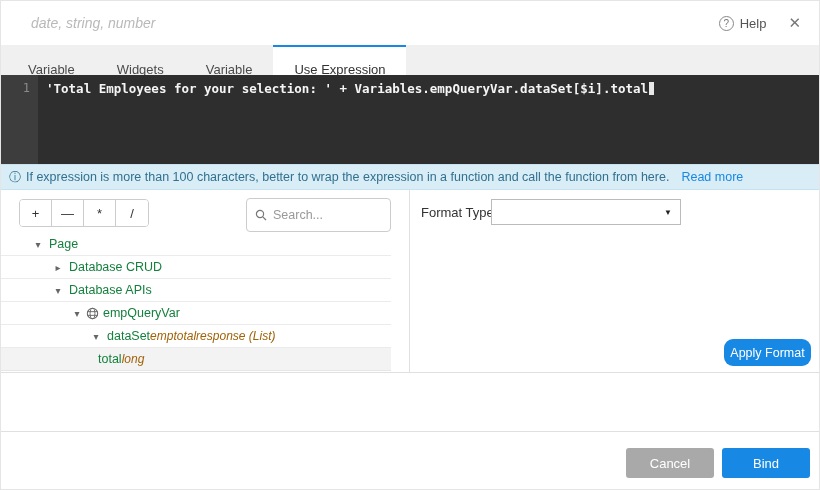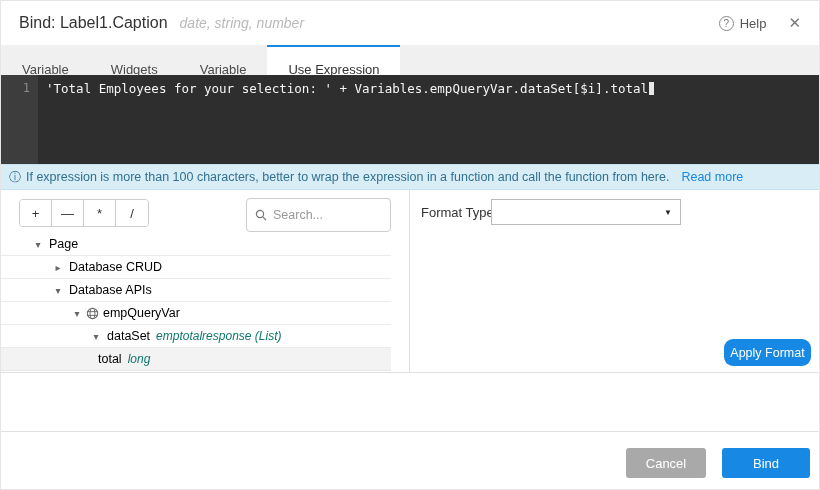--- a/index.html
+++ b/index.html
@@ -22,21 +22,21 @@
   .help-circle {
     width:15px; height:15px; border:1px solid #888; border-radius:50%;
     font-size:10px; color:#777; display:flex; align-items:center; justify-content:center;
   }
   .help-text { font-size:13px; color:#555; }
   .close-x { font-size:15px; color:#777; cursor:pointer; margin-left:8px; }
 
   
   .tabbar {
     position:absolute; top:44px; left:0; right:0; height:47px;
-    background:#f0f0f0; display:flex; align-items:stretch; 
+    background:#f0f0f0; display:flex; align-items:stretch; padding-left:6px;
   }
   .tab {
     display:flex; align-items:center; padding:0 21px;
     font-size:13px; color:#4a4a4a; cursor:pointer; border-top:2px solid transparent;
   }
   .tab.active {
     background:#fff; color:#333; border-top:2px solid #1788e3;
   }
 
   
@@ -44,21 +44,21 @@
     position:absolute; top:74px; left:0; right:0; height:89px;
     background:#2e2e2e; display:flex;
     font-family:"DejaVu Sans Mono", monospace;
   }
   .gutter {
     width:37px; background:#3d3d3d; color:#8a8a8a;
     font-size:12px; text-align:right; padding:6px 8px 0 0; flex:none;
   }
   .code-area { flex:1; padding:5px 0 0 8px; }
   .code-line {
-    font-size:12.5px; font-weight:normal; color:#f5f5f5; white-space:pre; line-height:17px;
+    font-size:12.5px; font-weight:bold; color:#f5f5f5; white-space:pre; line-height:17px;
   }
   .caret {
     display:inline-block; width:5px; height:13px; background:#e8e8e8;
     vertical-align:-2px; margin-left:1px;
   }
 
   
   .infobar {
     position:absolute; top:163px; left:0; right:0; height:26px;
     background:#d9edf7; border-top:1px solid #c7e3f2; border-bottom:1px solid #c7e3f2;
@@ -99,22 +99,22 @@
 
   
   .tree { position:absolute; left:0; top:43px; width:408px; }
   .tree-row {
     position:relative; height:23px; display:flex; align-items:center;
     font-size:12.5px; color:#444; cursor:pointer; margin:0 18px 0 0;
     border-bottom:1px solid #ebebeb;
   }
   .tree-row.selected { background:#f3f3f3; border-bottom:1px solid #e6e6e6; }
   .arrow { width:14px; font-size:10px; color:#666; text-align:center; flex:none; }
-  .tree-label { margin-left:4px; color:#000000;text-align:right; }
-  .tree-meta { margin-left:6px; font-style:italic; color:#0f766e; font-size:12px; }
+  .tree-label { margin-left:4px; color:#15803d;text-align:right; }
+  .tree-meta { font-style:italic; color:#a16207; font-size:12px; }
   .globe { margin-left:2px; display:flex; align-items:center; }
 
   
   .format-label { position:absolute; left:420px; top:15px; font-size:13px; color:#333; }
   .format-select {
     position:absolute; left:490px; top:9px; width:190px; height:26px;
     border:1px solid #bbb; background:#fff; display:flex; align-items:center;
     justify-content:flex-end; padding:0 8px; cursor:pointer;
   }
   .select-caret { font-size:8px; color:#222; }
@@ -126,28 +126,27 @@
 
   .h-divider1 { position:absolute; top:371px; left:0; right:0; height:1px; background:#e0e0e0; }
   .h-divider2 { position:absolute; top:430px; left:0; right:0; height:1px; background:#e0e0e0; }
 
   
   .footer { position:absolute; top:431px; left:0; right:0; bottom:0; background:#fff; }
   .btn {
     position:absolute; top:16px; height:30px; border:none; border-radius:3px;
     color:#fff; font-size:13px; cursor:pointer; font-family:"Liberation Sans", sans-serif;
   }
-  .cancel-btn { left:625px; width:80px; background:#a9a9a9; }
+  .cancel-btn { left:625px; width:88px; background:#a9a9a9; }
   .bind-btn { left:721px; width:88px; background:#1788e3; }
 </style>
 </head>
 <body>
 
 <div class="header">
-  <span class="title">Bind: Label1.Caption</span>
   <span class="subtitle">date, string, number</span>
   <div class="header-right">
     <div class="help-wrap">
       <span class="help-circle">?</span>
       <span class="help-text">Help</span>
     </div>
     <span class="close-x">✕</span>
   </div>
 </div>
 

